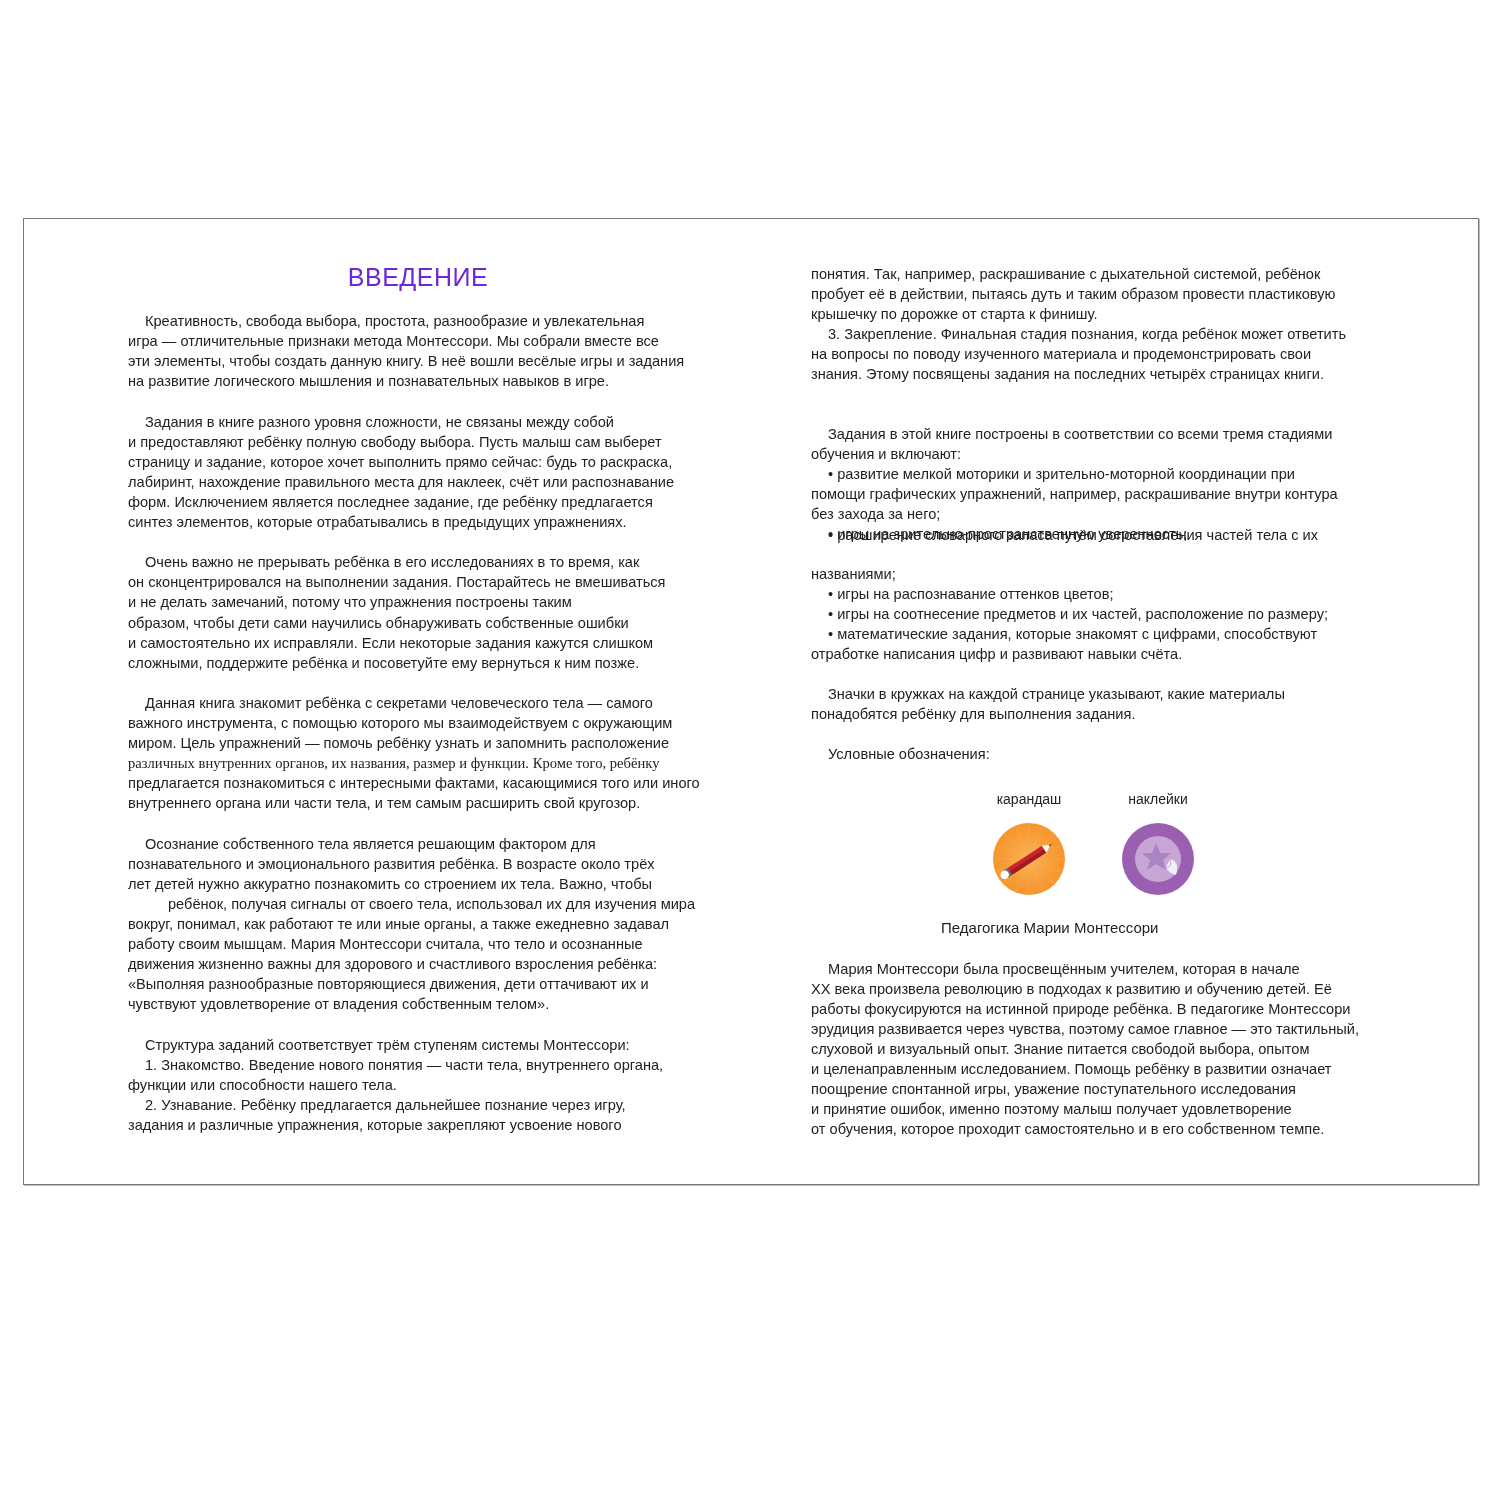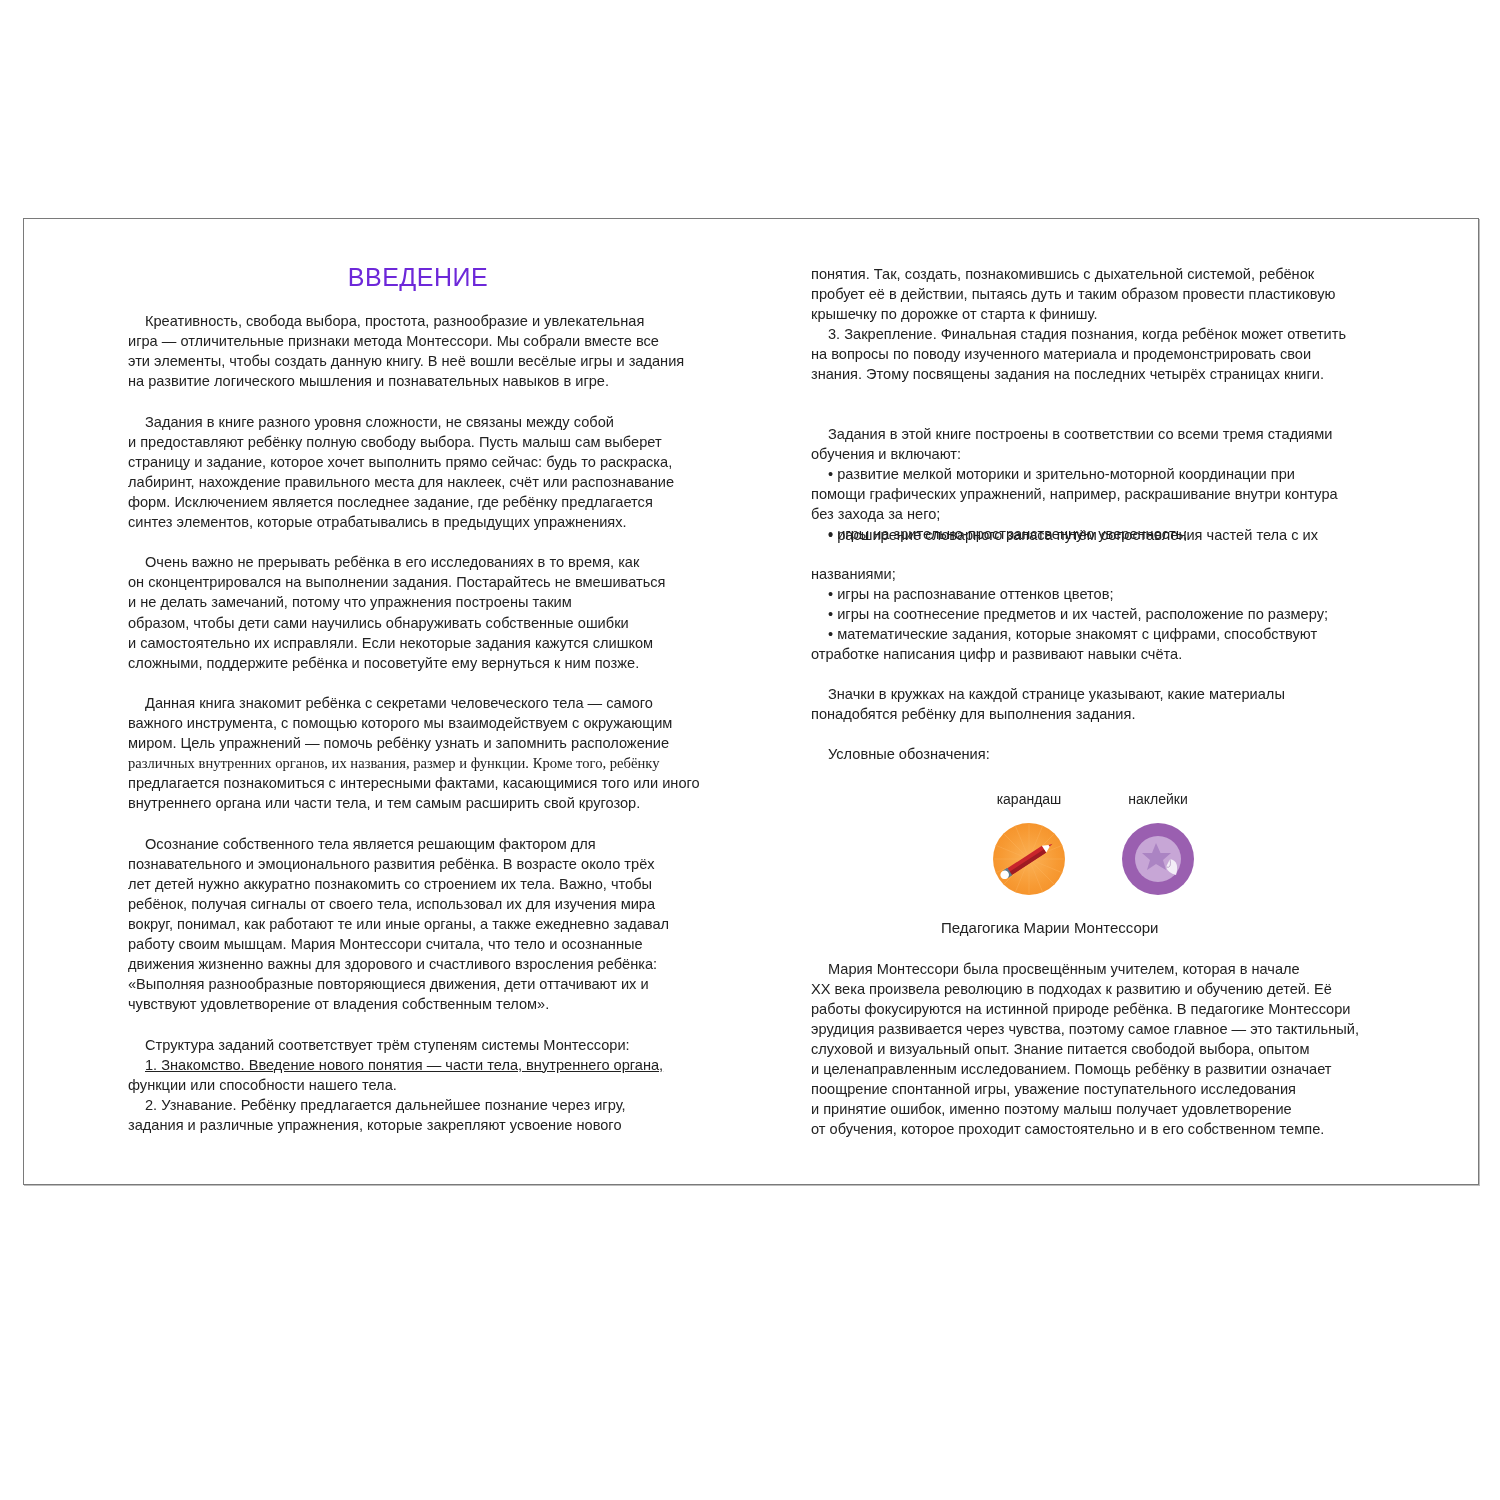--- a/index.html
+++ b/index.html
@@ -51,38 +51,38 @@
         <div class="line indent" style="top: 473.9px;">Данная книга знакомит ребёнка с секретами человеческого тела — самого</div>
         <div class="line" style="top: 494px;">важного инструмента, с помощью которого мы взаимодействуем с окружающим</div>
         <div class="line" style="top: 514.1px;">миром. Цель упражнений — помочь ребёнку узнать и запомнить расположение</div>
         <div class="line" style="top: 534.2px; font-family: Liberation Serif, serif;">различных внутренних органов, их названия, размер и функции. Кроме того, ребёнку</div>
         <div class="line" style="top: 554.3px;">предлагается познакомиться с интересными фактами, касающимися того или иного</div>
         <div class="line" style="top: 574.4px;">внутреннего органа или части тела, и тем самым расширить свой кругозор.</div>
         <div class="line" style="top: 594.5px;"></div>
         <div class="line indent" style="top: 614.6px;">Осознание собственного тела является решающим фактором для</div>
         <div class="line" style="top: 634.7px;">познавательного и эмоционального развития ребёнка. В возрасте около трёх</div>
         <div class="line" style="top: 654.8px;">лет детей нужно аккуратно познакомить со строением их тела. Важно, чтобы</div>
-        <div class="line" style="top: 674.9px;">ребёнок, получая сигналы от своего тела, использовал их для изучения мира</div>
+        <div class="line" style="top: 674.9px; margin-left: 40px;">ребёнок, получая сигналы от своего тела, использовал их для изучения мира</div>
         <div class="line" style="top: 695px;">вокруг, понимал, как работают те или иные органы, а также ежедневно задавал</div>
         <div class="line" style="top: 715.1px;">работу своим мышцам. Мария Монтессори считала, что тело и осознанные</div>
         <div class="line" style="top: 735.2px;">движения жизненно важны для здорового и счастливого взросления ребёнка:</div>
         <div class="line" style="top: 755.3px;">«Выполняя разнообразные повторяющиеся движения, дети оттачивают их и</div>
         <div class="line" style="top: 775.4px;">чувствуют удовлетворение от владения собственным телом».</div>
         <div class="line" style="top: 795.5px;"></div>
         <div class="line indent" style="top: 815.6px;">Структура заданий соответствует трём ступеням системы Монтессори:</div>
-        <div class="line indent" style="top: 835.7px; text-decoration: underline;">1. Знакомство. Введение нового понятия — части тела, внутреннего органа,</div>
+        <div class="line indent" style="top: 835.7px;">1. Знакомство. Введение нового понятия — части тела, внутреннего органа,</div>
         <div class="line" style="top: 855.8px;">функции или способности нашего тела.</div>
         <div class="line indent" style="top: 875.9px;">2. Узнавание. Ребёнку предлагается дальнейшее познание через игру,</div>
         <div class="line" style="top: 896px;">задания и различные упражнения, которые закрепляют усвоение нового</div>
       </div>
   </div>
 
   <div class="col col-right">
     <div id="right-lines">
-        <div class="line" style="top: 45px;">понятия. Так, создать, познакомившись с дыхательной системой, ребёнок</div>
+        <div class="line" style="top: 45px;">понятия. Так, например, раскрашивание с дыхательной системой, ребёнок</div>
         <div class="line" style="top: 65px;">пробует её в действии, пытаясь дуть и таким образом провести пластиковую</div>
         <div class="line" style="top: 85px;">крышечку по дорожке от старта к финишу.</div>
         <div class="line indent" style="top: 105px;">3. Закрепление. Финальная стадия познания, когда ребёнок может ответить</div>
         <div class="line" style="top: 125px;">на вопросы по поводу изученного материала и продемонстрировать свои</div>
         <div class="line" style="top: 145px;">знания. Этому посвящены задания на последних четырёх страницах книги.</div>
         <div class="line" style="top: 165px;"></div>
         <div class="line" style="top: 185px;"></div>
         <div class="line indent" style="top: 205px;">Задания в этой книге построены в соответствии со всеми тремя стадиями</div>
         <div class="line" style="top: 225px;">обучения и включают:</div>
         <div class="line indent" style="top: 245px;">• развитие мелкой моторики и зрительно-моторной координации при</div>

